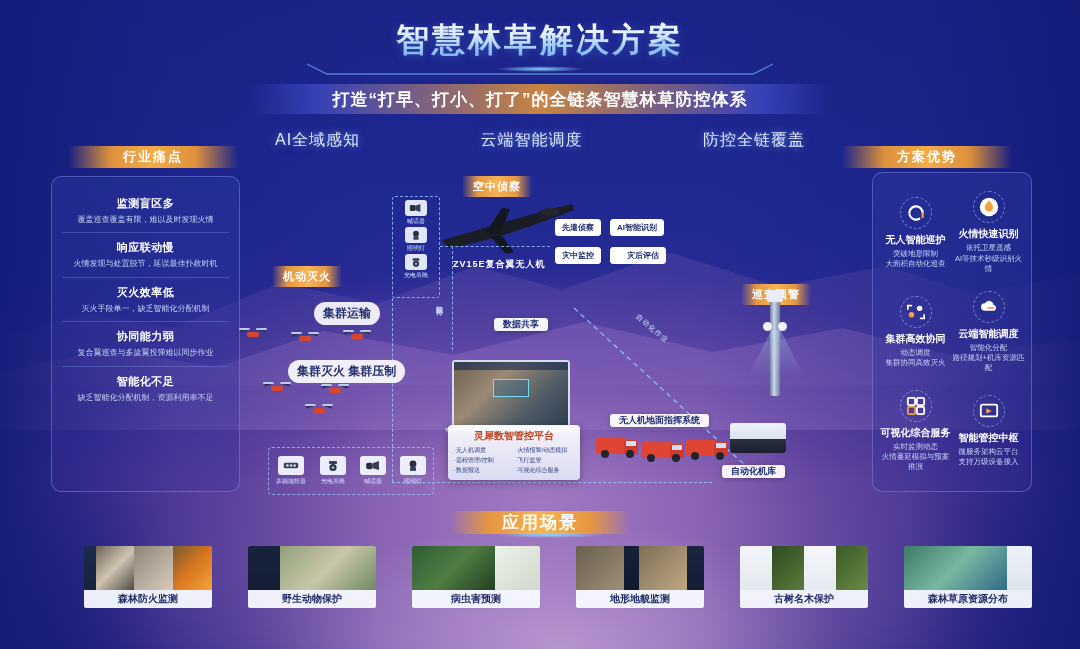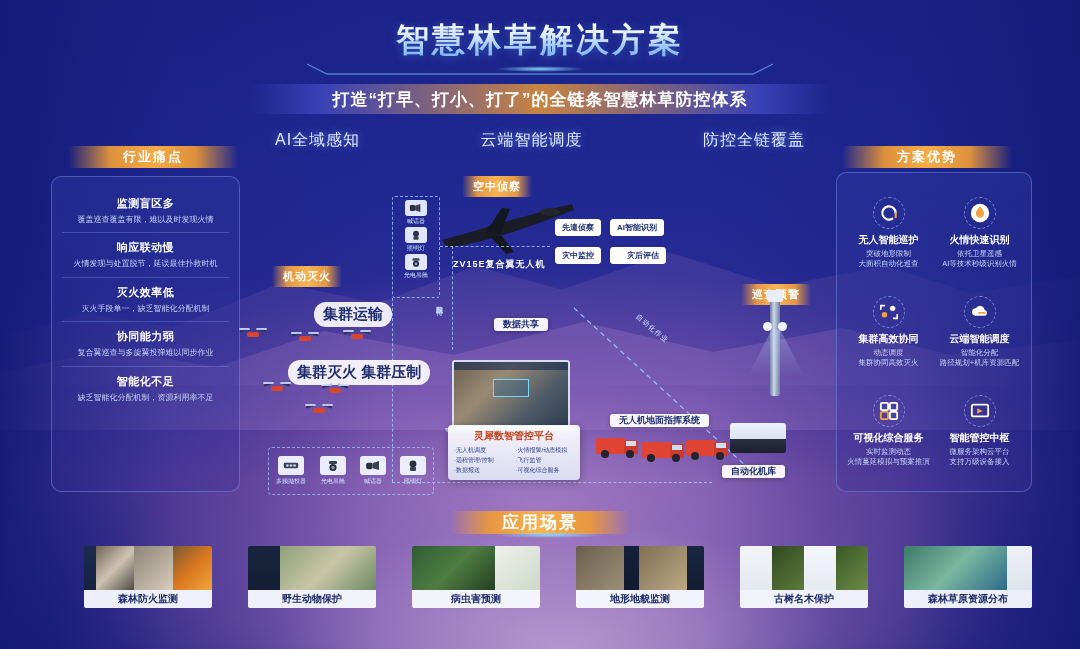--- a/index.html
+++ b/index.html
@@ -71,21 +71,21 @@
     border: 1px solid rgba(140,170,255,0.38);
     background: linear-gradient(180deg, rgba(44,56,160,0.46), rgba(58,48,150,0.30));
   }
   #pain-card { top: 176px; left: 51px; width: 189px; height: 316px; padding: 12px 10px; }
   .pain-item { text-align: center; padding: 7px 2px; }
   .pain-item + .pain-item { border-top: 1px solid rgba(150,175,255,0.28); }
   .pain-t { color: #ffffff; font-size: 11px; font-weight: bold; letter-spacing: .5px; margin-bottom: 4px; }
   .pain-d { color: #c4d2f5; font-size: 8px; line-height: 1.3; }
 
   
-  #adv-card { top: 172px; right: 48px; width: 196px; height: 320px; padding: 10px 6px; }
+  #adv-card { top: 172px; right: 48px; width: 160px; height: 320px; padding: 10px 6px; }
   .adv-grid { display: grid; grid-template-columns: 1fr 1fr; grid-template-rows: 1fr 1fr 1fr; height: 100%; }
   .adv-item { text-align: center; display: flex; flex-direction: column; align-items: center; justify-content: center; }
   .adv-icon { width: 32px; height: 32px; border-radius: 50%; border: 1px dashed rgba(170,195,255,.55);
     display: flex; align-items: center; justify-content: center; margin-bottom: 4px; position: relative; }
   .adv-t { color: #ffffff; font-size: 10px; font-weight: bold; margin-bottom: 2px; }
   .adv-d { color: #c8d5f7; font-size: 7.5px; line-height: 1.35; }
 
   
   .tag-orange {
     position: absolute; padding: 3px 11px; border-radius: 3px; color: #fff;
@@ -97,21 +97,21 @@
     background: rgba(255,255,255,0.94); color: #1d2a6e; font-size: 9px; font-weight: bold;
     box-shadow: 0 1px 5px rgba(0,0,0,.25);
   }
   .tag-outline {
     position: absolute; padding: 2px 6px; border-radius: 3px;
     border: 1px solid rgba(190,210,255,.8); background: rgba(30,40,120,.45);
     color: #fff; font-size: 8px; font-weight: bold;
   }
   .tag-soft {
     position: absolute; padding: 3px 9px; border-radius: 12px;
-    background: rgba(255,255,255,0.90); color: #23306f; font-size: 15px; font-weight: bold;
+    background: rgba(255,255,255,0.90); color: #23306f; font-size: 12px; font-weight: bold;
   }
   .vtext { position: absolute; writing-mode: vertical-rl; color: #cfe0ff; font-size: 7px; letter-spacing: 1px; }
   .dtext { position: absolute; color: #cfe0ff; font-size: 7px; letter-spacing: 1px; }
 
   
   .dash-v { position: absolute; border-left: 1px dashed rgba(150,200,255,.85); }
   .dash-h { position: absolute; border-top: 1px dashed rgba(150,200,255,.85); }
 
   
   #payload-col { position: absolute; left: 392px; top: 196px; width: 48px; height: 102px;

